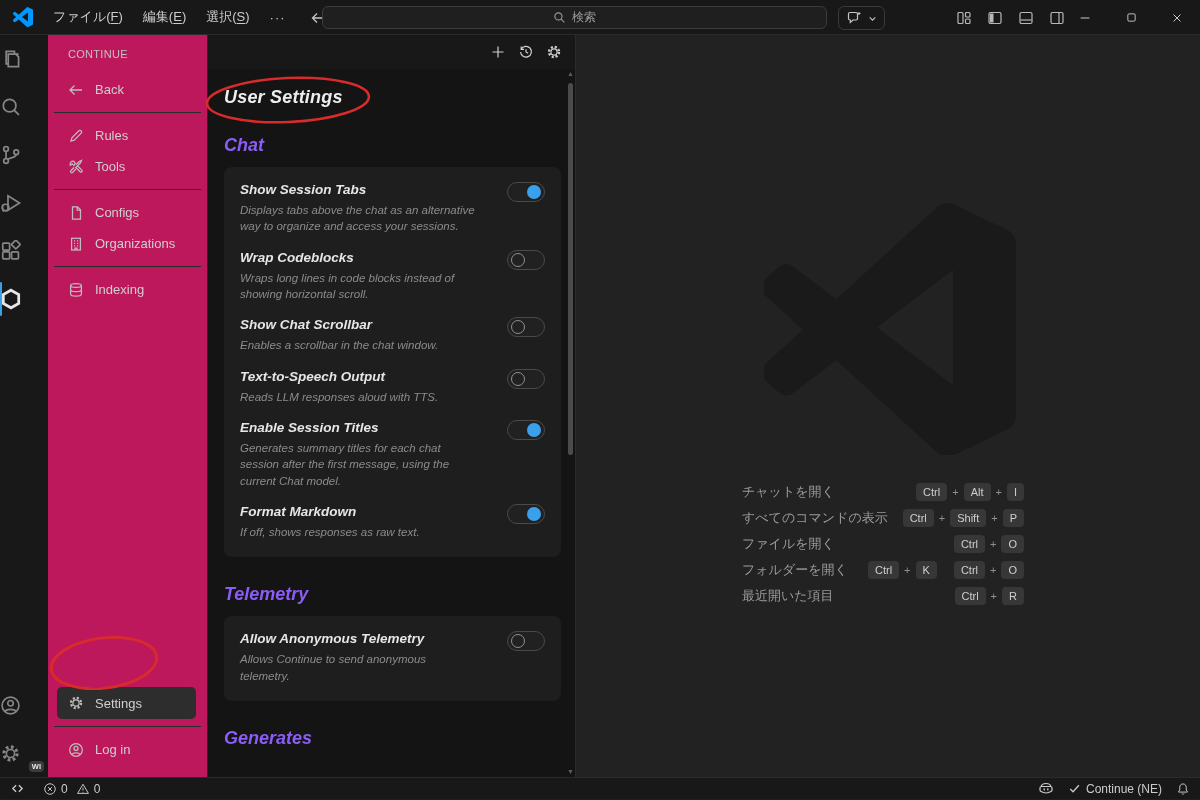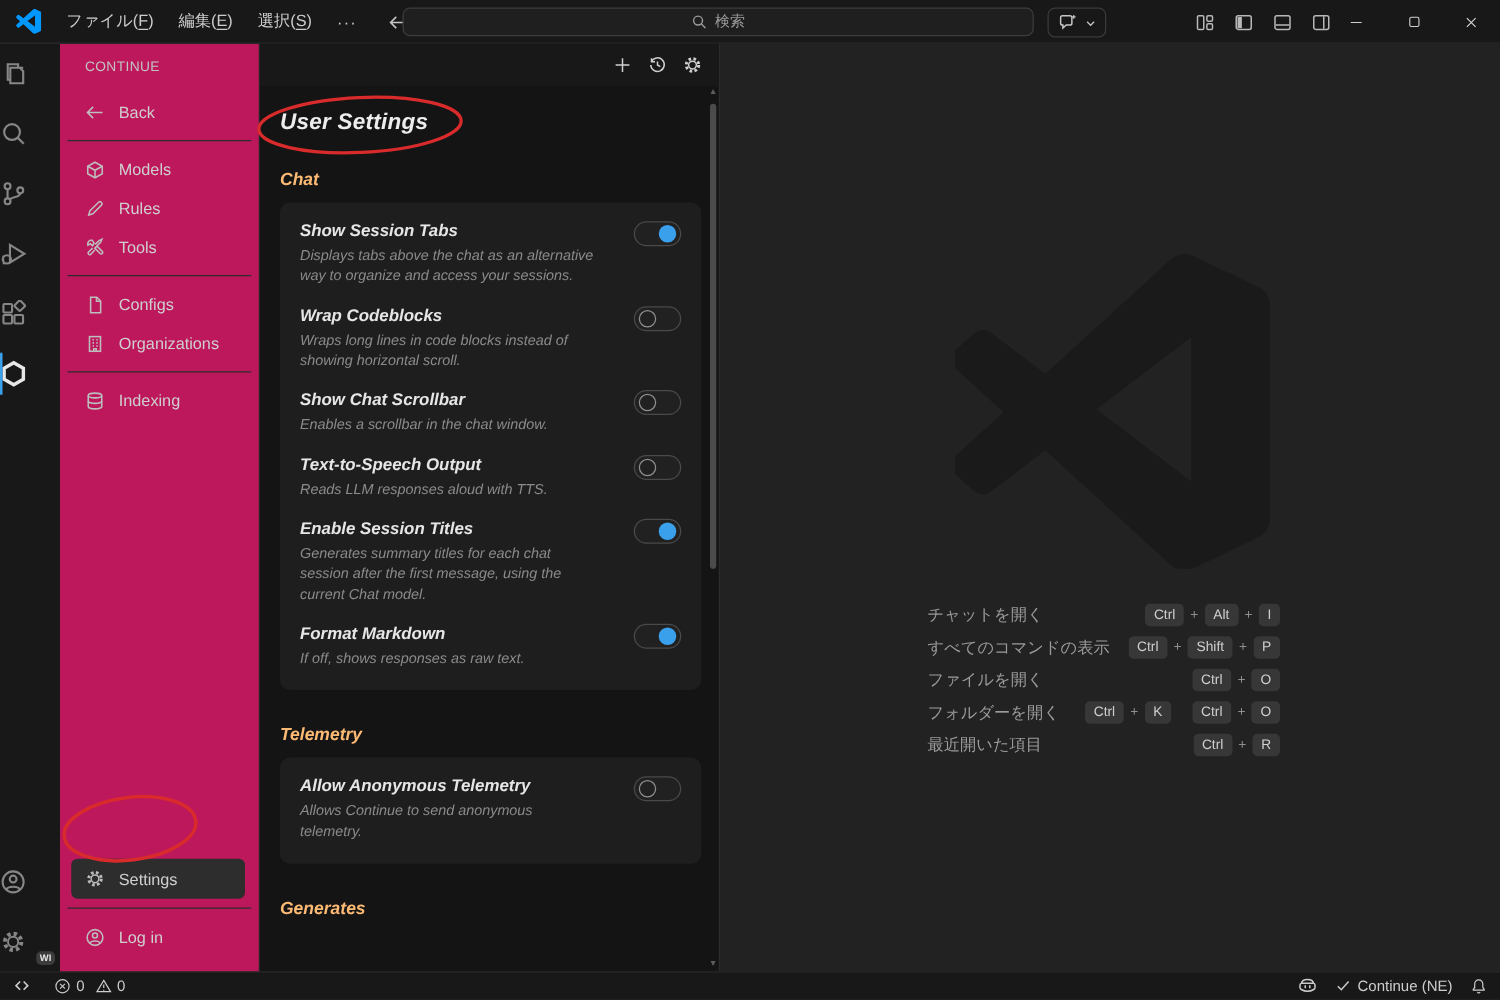--- a/index.html
+++ b/index.html
@@ -49,21 +49,21 @@
   .nav-row.selected{ background:#2d2d2d; border-radius:5px; margin:0 11px 0 9px; padding-left:11px; height:32px;}
   .sb-divider{ height:1px; background:#2b2b2b; margin:7px 6px;}
   .sb-back{ margin-top:10px; }
   .sb-bottom{ margin-top:auto; padding-bottom:12px;}
 
   .panel{ width:368px; background:#141414; border-right:1px solid #2b2b2b; position:relative; display:flex; flex-direction:column;}
   .panel-toolbar{ height:34px; background:#181818; display:flex; align-items:center; justify-content:flex-end; gap:11px; padding-right:13px; color:#cfcfcf;}
   .panel-toolbar .ticon{ width:17px; height:17px; display:flex; align-items:center; justify-content:center;}
   .panel-content{ flex:1; padding:10px 14px 0 16px; overflow:hidden;font-style:italic;}
   .panel-heading{ font-size:18px; font-weight:600; color:#ededed; margin:8px 0 0 0; letter-spacing:.2px;}
-  .section-title{ font-size:14px; font-weight:bold; color:#fdba74; margin:27px 0 11px 0;}
+  .section-title{ font-size:18px; font-weight:bold; color:#8b5cf6; margin:27px 0 11px 0;}
   .card{ background:#1e1e1e; border-radius:8px; padding:15px 16px 2px 16px; }
   .setting{ display:flex; align-items:flex-start; margin-bottom:15px;}
   .setting-text{ flex:1; padding-right:12px;}
   .setting-title{ font-size:13.5px; font-weight:bold; color:#e6e6e6; margin-bottom:5px;}
   .setting-desc{ font-size:11.5px; color:#8b8b8b; line-height:1.42; max-width:238px;}
   .toggle{ width:38px; height:20px; border-radius:11px; background:#212121; border:1px solid #4a4a4a; position:relative; flex-shrink:0; margin-top:0; cursor:pointer;}
   .toggle .knob{ position:absolute; top:2px; width:14px; height:14px; border-radius:50%;}
   .toggle.off .knob{ left:3px; border:1.5px solid #8f8f8f; }
   .toggle.on .knob{ right:3px; background:var(--accent,#3aa0ec); }
 
@@ -276,29 +276,20 @@
             <path d="M14 8H2.5M6.5 3.5 2 8l4.5 4.5"></path>
           </svg>
       </span>
       <span>Back</span>
     </div>
     <div class="sb-divider"></div>
     <div id="sb-groups">
         <div class="nav-row">
           <span class="nicon">
             <svg viewBox="0 0 16 16" width="16" height="16" fill="none" stroke="currentColor" stroke-width="1.25">
-              <path d="M8 1.8 13.8 5v6L8 14.2 2.2 11V5z"></path>
-              <path d="M2.2 5 8 8.2 13.8 5M8 8.2v6"></path>
-            </svg>
-          </span>
-          <span>Models</span>
-        </div>
-        <div class="nav-row">
-          <span class="nicon">
-            <svg viewBox="0 0 16 16" width="16" height="16" fill="none" stroke="currentColor" stroke-width="1.25">
               <path d="m3 13 .9-3.2 7-7a1.5 1.5 0 0 1 2.1 0l.2.2a1.5 1.5 0 0 1 0 2.1l-7 7L3 13z"></path>
             </svg>
           </span>
           <span>Rules</span>
         </div>
         <div class="nav-row">
           <span class="nicon">
             <svg viewBox="0 0 16 16" width="16" height="16" fill="none" stroke="currentColor" stroke-width="1.25">
               <path d="M5.9 2.3a3 3 0 0 0-3.6 3.9l2-1.3 1.7 1.7 1.3-2zM6 8.5 3.1 11.4a1.3 1.3 0 1 0 1.8 1.8L7.8 10"></path>
               <path d="m9.5 6.8 4.3 4.3a1.2 1.2 0 1 1-1.7 1.7L7.8 8.5z"></path>

